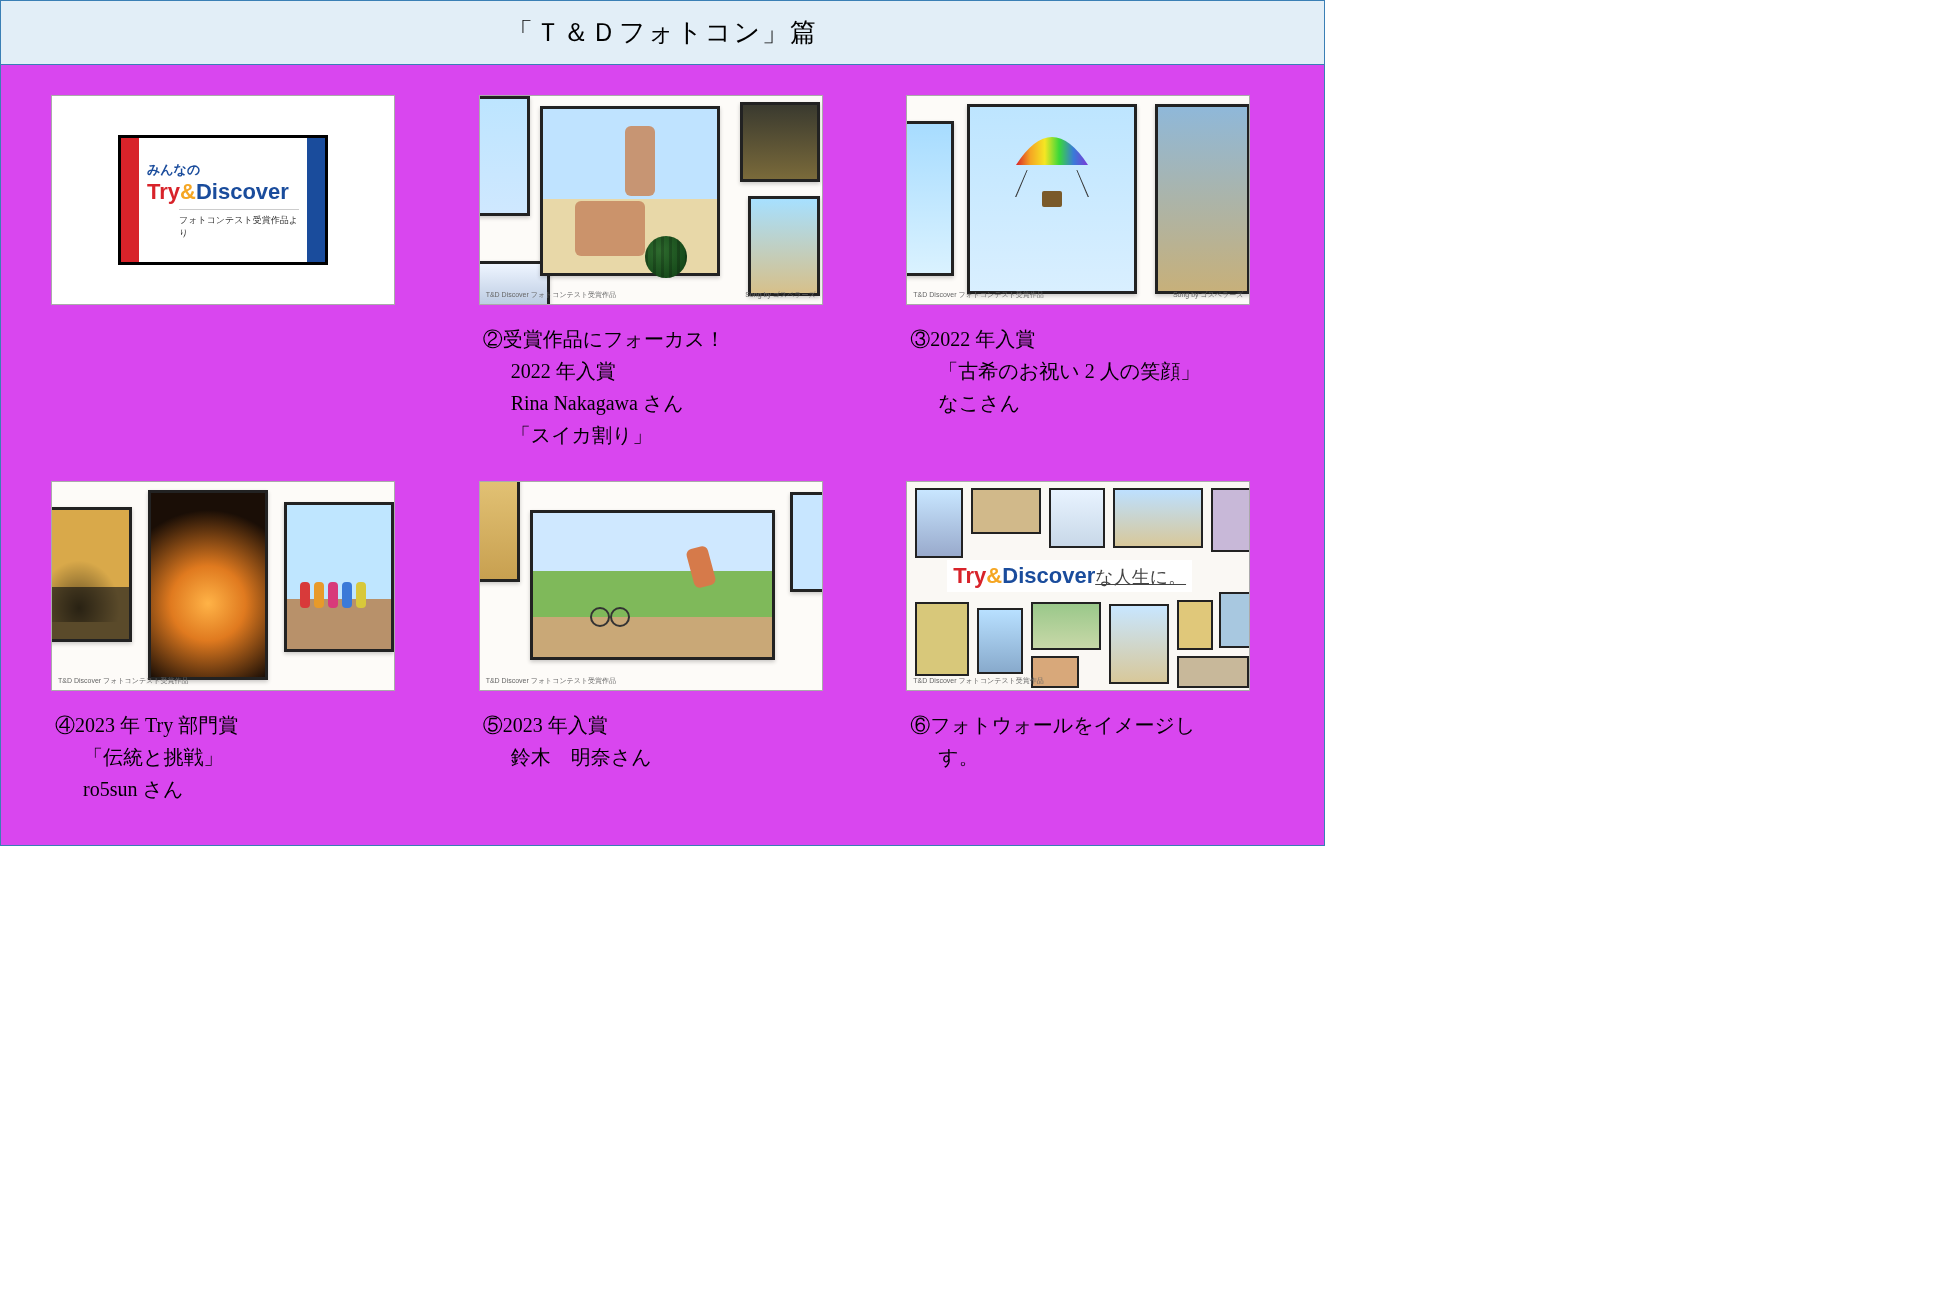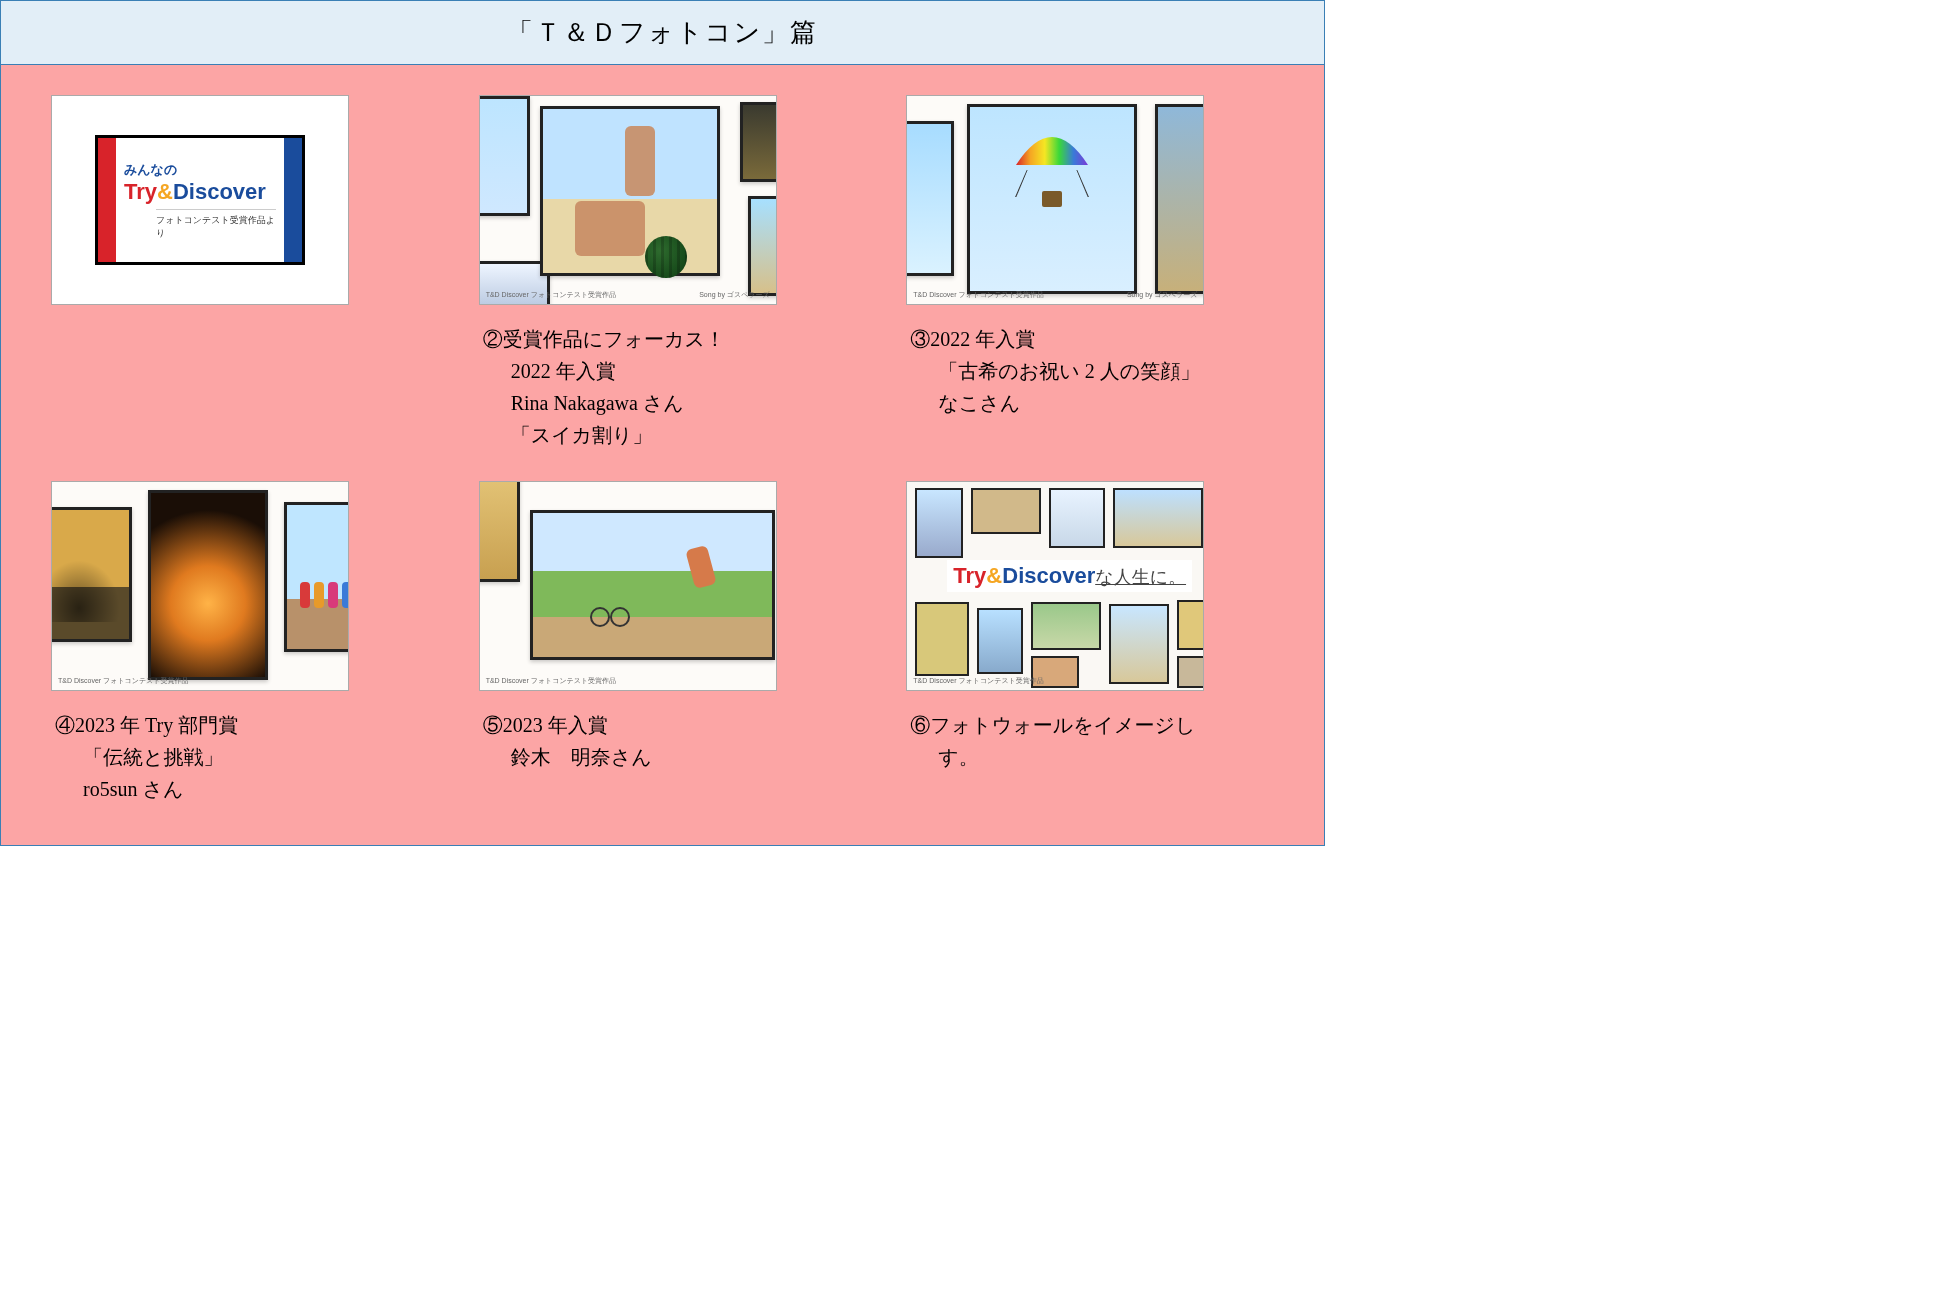--- a/index.html
+++ b/index.html
@@ -4,40 +4,40 @@
 <style>
   * { box-sizing: border-box; margin: 0; padding: 0; }
   body {
     font-family: "Yu Mincho", "Hiragino Mincho ProN", "MS Mincho", serif;
     background: #fff;
     padding: 0;
   }
   .container {
     width: 1325px;
     border: 1px solid #3a7fb5;
-    background: #fca5a5;
+    background: #d946ef;
   }
   .header {
     background: #e2eef7;
     border-bottom: 1px solid #3a7fb5;
     text-align: center;
     padding: 14px 0;
     font-size: 26px;
     letter-spacing: 2px;
     color: #000;
   }
   .grid {
     display: grid;
     grid-template-columns: repeat(3, 1fr);
     gap: 30px 60px;
     padding: 30px 50px 40px 50px;
   }
   .cell { }
   .thumb {
-    width: 298px;
+    width: 344px;
     height: 210px;
     border: 1px solid #aaa;
     background: #fff;
     position: relative;
     overflow: hidden;
     margin-bottom: 18px;
   }
   .caption {
     font-size: 20px;
     line-height: 1.6;

